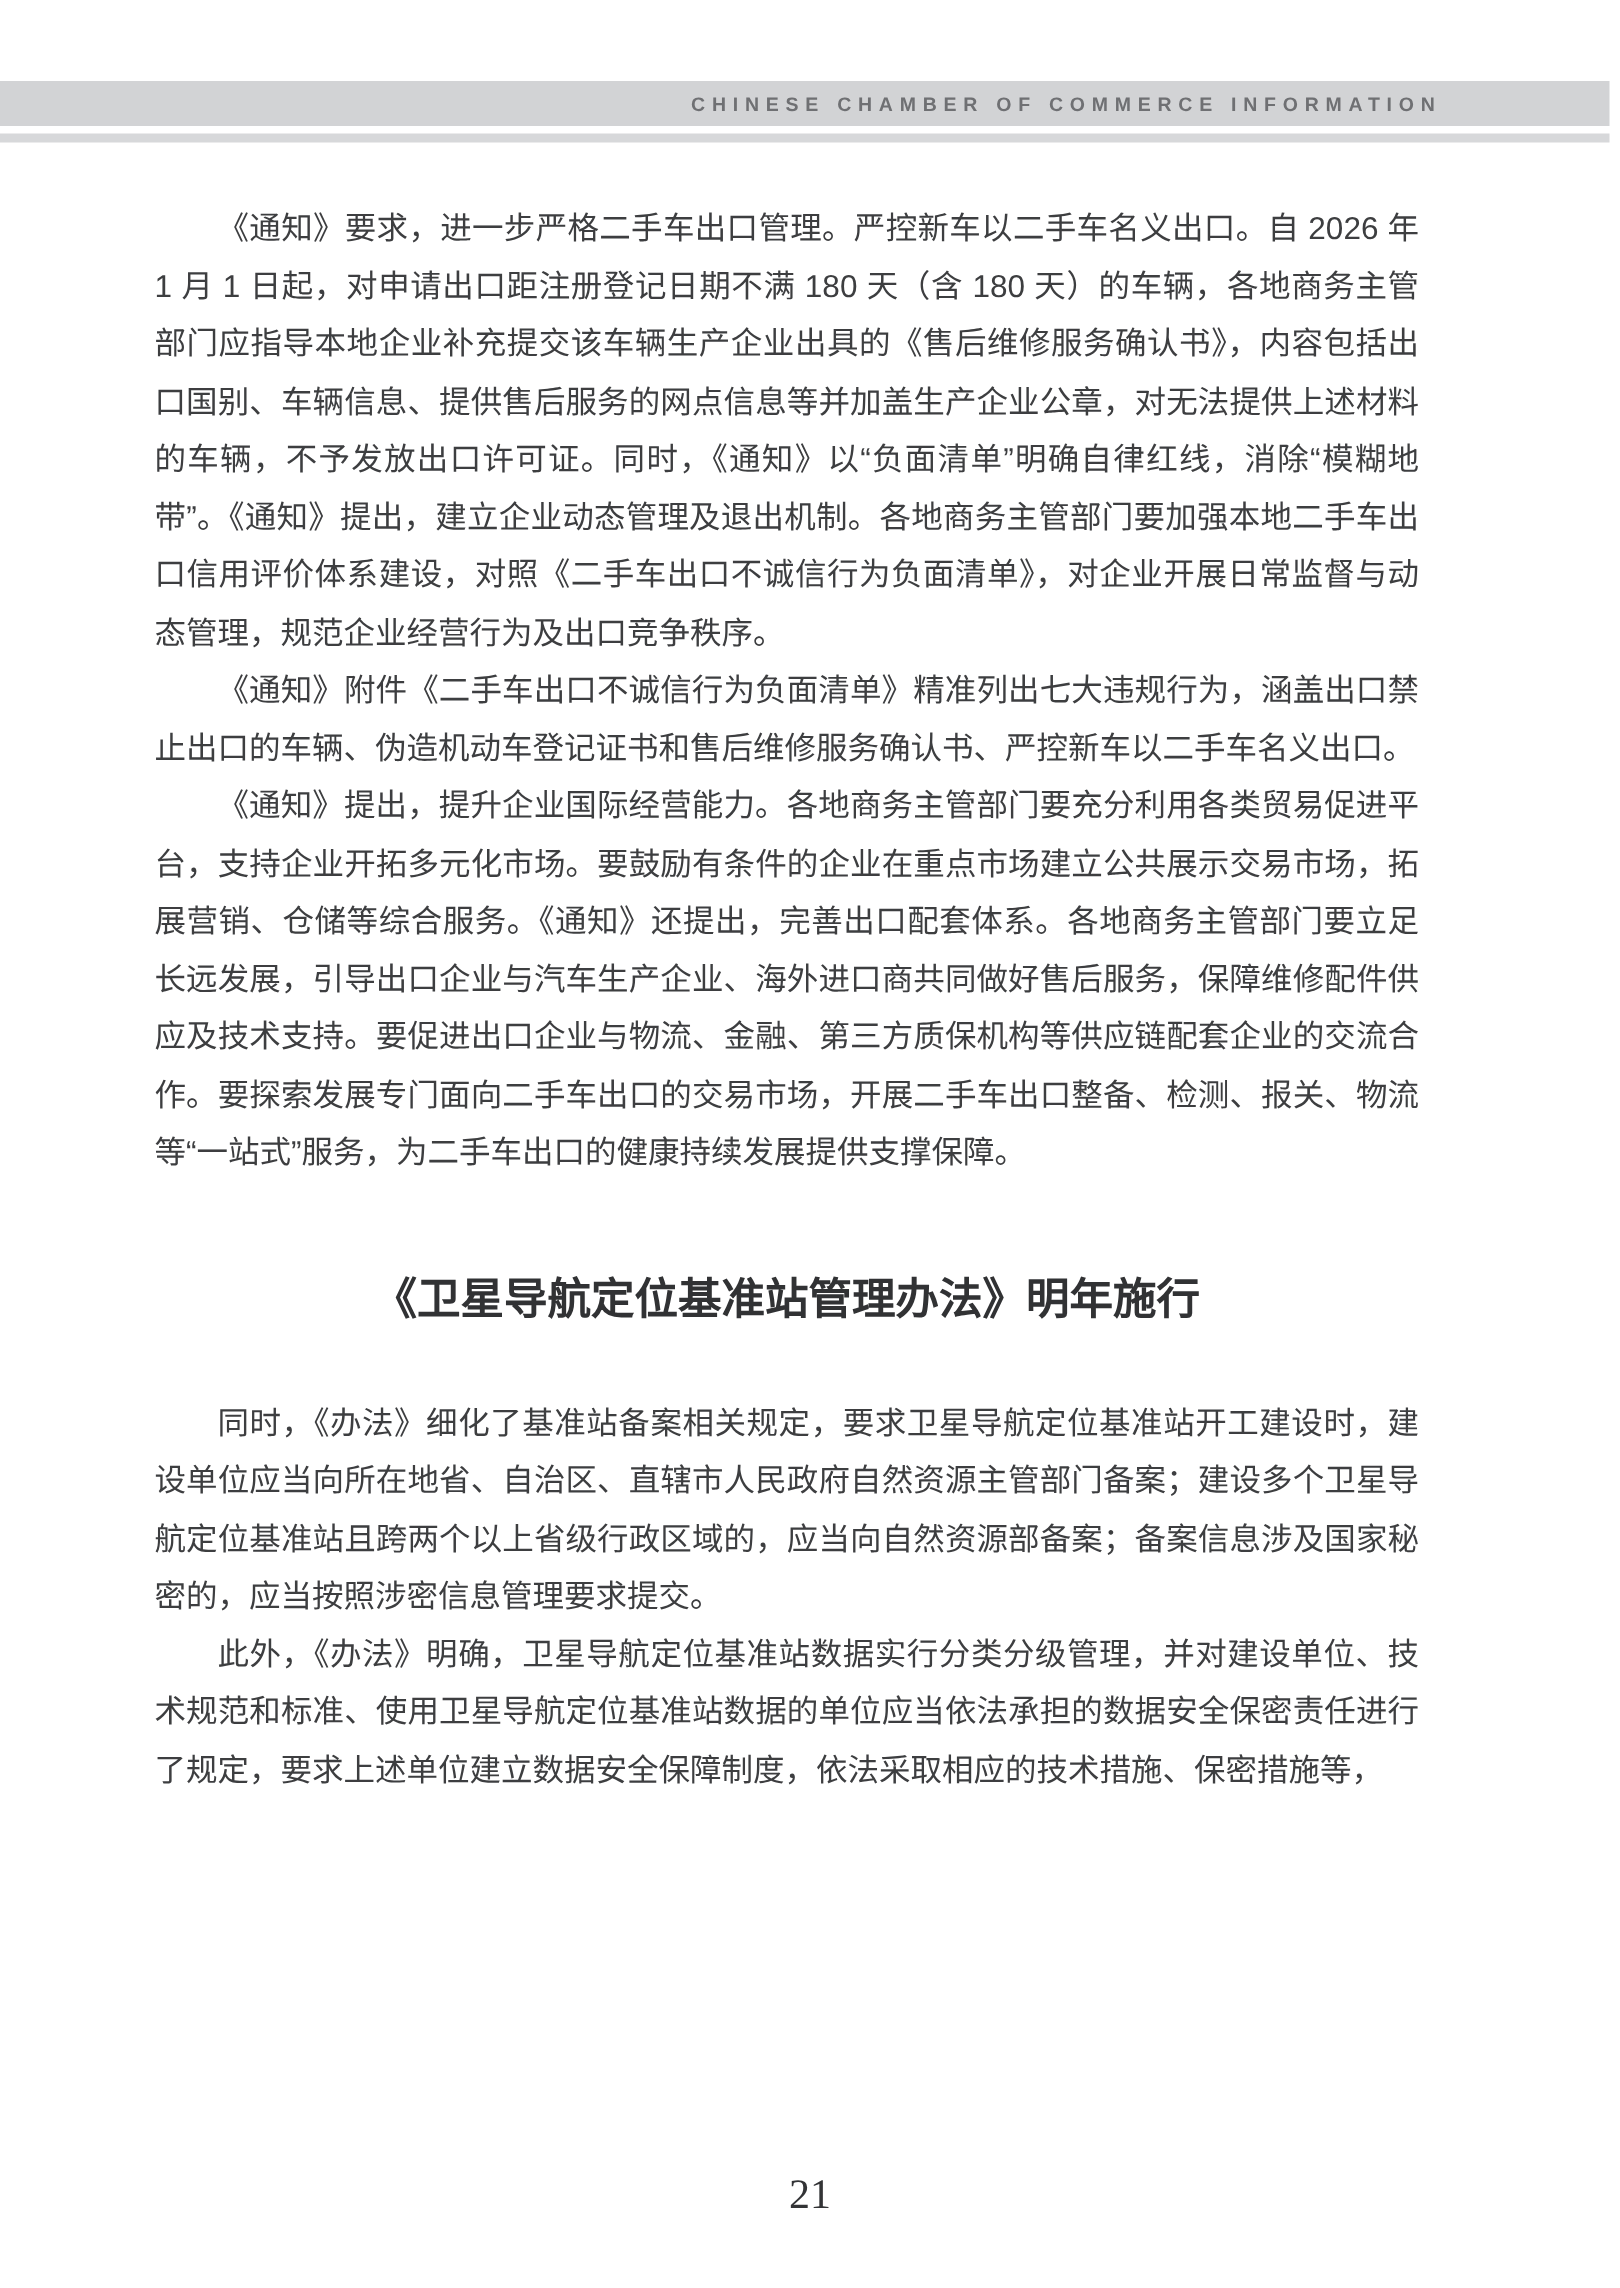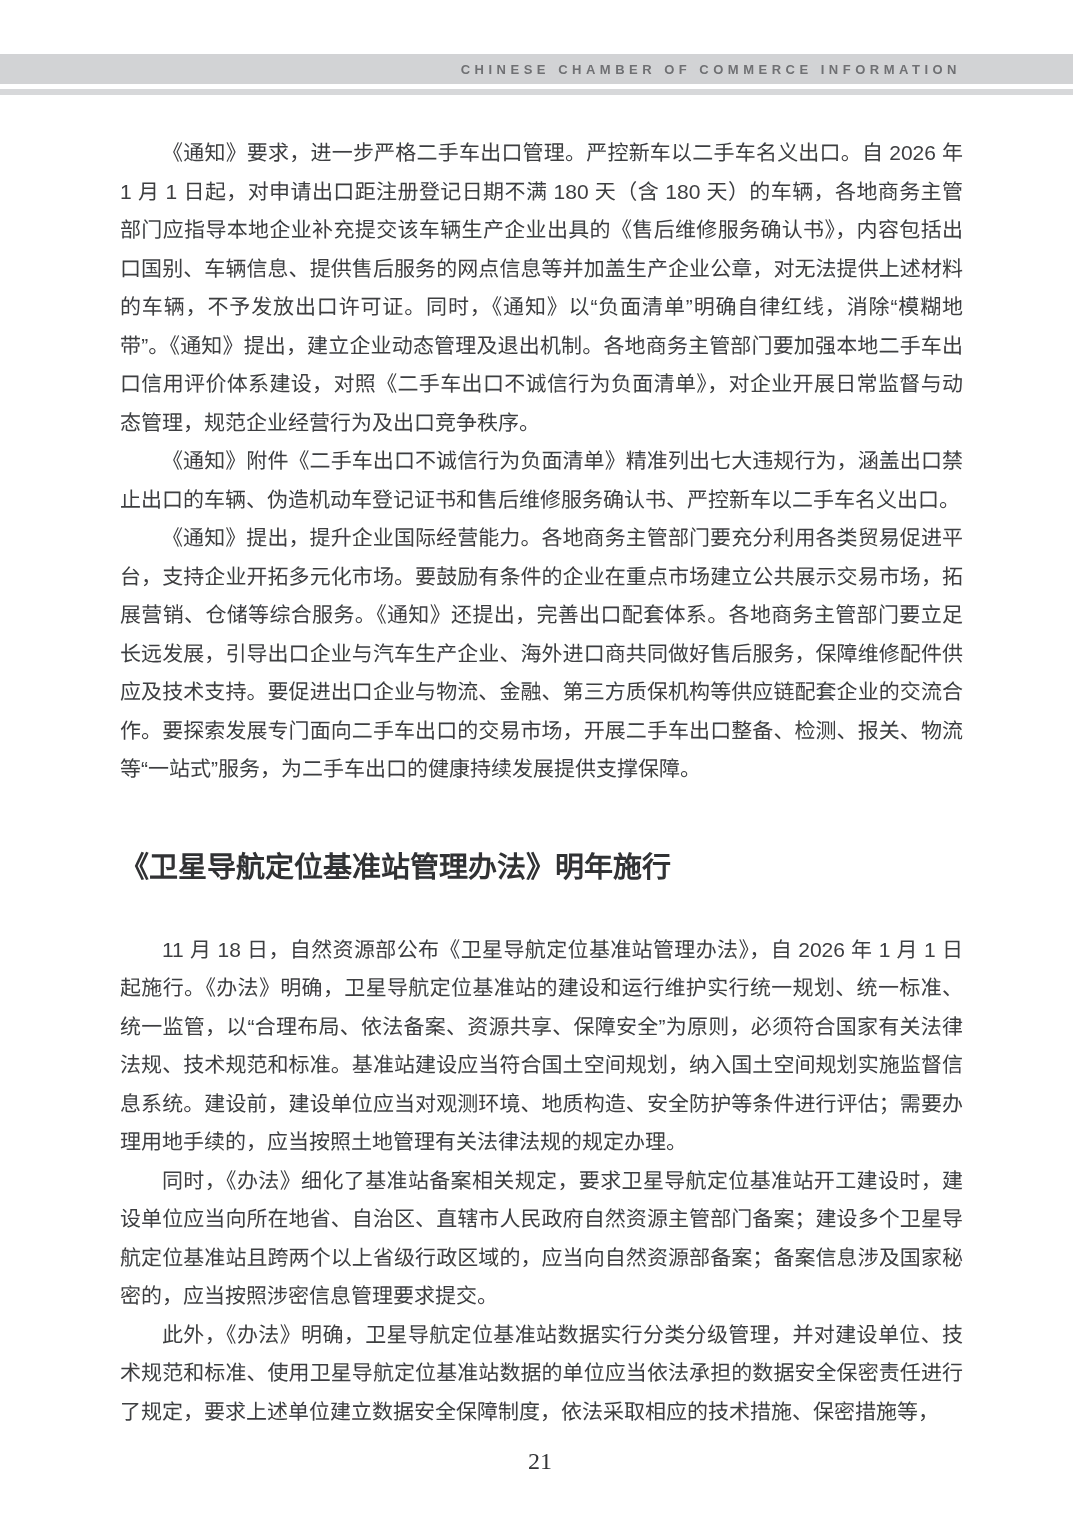--- a/index.html
+++ b/index.html
@@ -40,54 +40,55 @@
     top: 89px;
     left: 0;
     width: 1073px;
     height: 6px;
     background: #d7d8da;
   }
   
   main {
     position: absolute;
     top: 134px;
-    left: 120px;
+    left: 103px;
     width: 843px;
     color: #3d3e40;
     font-size: 21px;
     line-height: 38.5px;
     text-align: justify;
     text-justify: inter-ideograph;
   }
   main p {
     margin: 0;
     padding: 0;
     text-indent: 2em;
   }
   main h1 {
     font-size: 29px;
     line-height: 44px;
     font-weight: bold;
+    text-align: center;
     text-indent: 0;
     color: #313234;
     margin: 56px 0 42px 0;
   }
   .source {
     float: right;
     text-indent: 0;
   }
   
   .page-number {
     position: absolute;
     top: 1448px;
     left: 0;
     width: 1080px;
     text-align: center;
     font-family: "Liberation Serif", serif;
-    font-size: 24px;
+    font-size: 28px;
     color: #333436;
   }
 </style>
 </head>
 <body>
 
 <header>
   <div class="bar-main">
     <span class="banner-text">CHINESE CHAMBER OF COMMERCE INFORMATION</span>
   </div>
@@ -96,19 +97,18 @@
 
 <main>
   <article>
     <p>《通知》要求，进一步严格二手车出口管理。严控新车以二手车名义出口。自 2026 年 1 月 1 日起，对申请出口距注册登记日期不满 180 天（含 180 天）的车辆，各地商务主管部门应指导本地企业补充提交该车辆生产企业出具的《售后维修服务确认书》，内容包括出口国别、车辆信息、提供售后服务的网点信息等并加盖生产企业公章，对无法提供上述材料的车辆，不予发放出口许可证。同时，《通知》以“负面清单”明确自律红线，消除“模糊地带”。《通知》提出，建立企业动态管理及退出机制。各地商务主管部门要加强本地二手车出口信用评价体系建设，对照《二手车出口不诚信行为负面清单》，对企业开展日常监督与动态管理，规范企业经营行为及出口竞争秩序。</p>
     <p>《通知》附件《二手车出口不诚信行为负面清单》精准列出七大违规行为，涵盖出口禁止出口的车辆、伪造机动车登记证书和售后维修服务确认书、严控新车以二手车名义出口。</p>
     <p><span>《通知》提出，提升企业国际经营能力。各地商务主管部门要充分利用各类贸易促进平台，支持企业开拓多元化市场。要鼓励有条件的企业在重点市场建立公共展示交易市场，拓展营销、仓储等综合服务。《通知》还提出，完善出口配套体系。各地商务主管部门要立足长远发展，引导出口企业与汽车生产企业、海外进口商共同做好售后服务，保障维修配件供应及技术支持。要促进出口企业与物流、金融、第三方质保机构等供应链配套企业的交流合作。要探索发展专门面向二手车出口的交易市场，开展二手车出口整备、检测、报关、物流等“一站式”服务，为二手车出口的健康持续发展提供支撑保障。</span></p>
   </article>
 
   <article>
     <h1>《卫星导航定位基准站管理办法》明年施行</h1>
-    <p>11 月 18 日，自然资源部公布《卫星导航定位基准站管理办法》，自 2026 年 1 月 1 日起施行。《办法》明确，卫星导航定位基准站的建设和运行维护实行统一规划、统一标准、统一监管，以“合理布局、依法备案、资源共享、保障安全”为原则，必须符合国家有关法律法规、技术规范和标准。基准站建设应当符合国土空间规划，纳入国土空间规划实施监督信息系统。建设前，建设单位应当对观测环境、地质构造、安全防护等条件进行评估；需要办理用地手续的，应当按照土地管理有关法律法规的规定办理。</p>
     <p>同时，《办法》细化了基准站备案相关规定，要求卫星导航定位基准站开工建设时，建设单位应当向所在地省、自治区、直辖市人民政府自然资源主管部门备案；建设多个卫星导航定位基准站且跨两个以上省级行政区域的，应当向自然资源部备案；备案信息涉及国家秘密的，应当按照涉密信息管理要求提交。</p>
     <p>此外，《办法》明确，卫星导航定位基准站数据实行分类分级管理，并对建设单位、技术规范和标准、使用卫星导航定位基准站数据的单位应当依法承担的数据安全保密责任进行了规定，要求上述单位建立数据安全保障制度，依法采取相应的技术措施、保密措施等，</p>
   </article>
 </main>
 
 <div class="page-number">21</div>
 
 </body></html>

